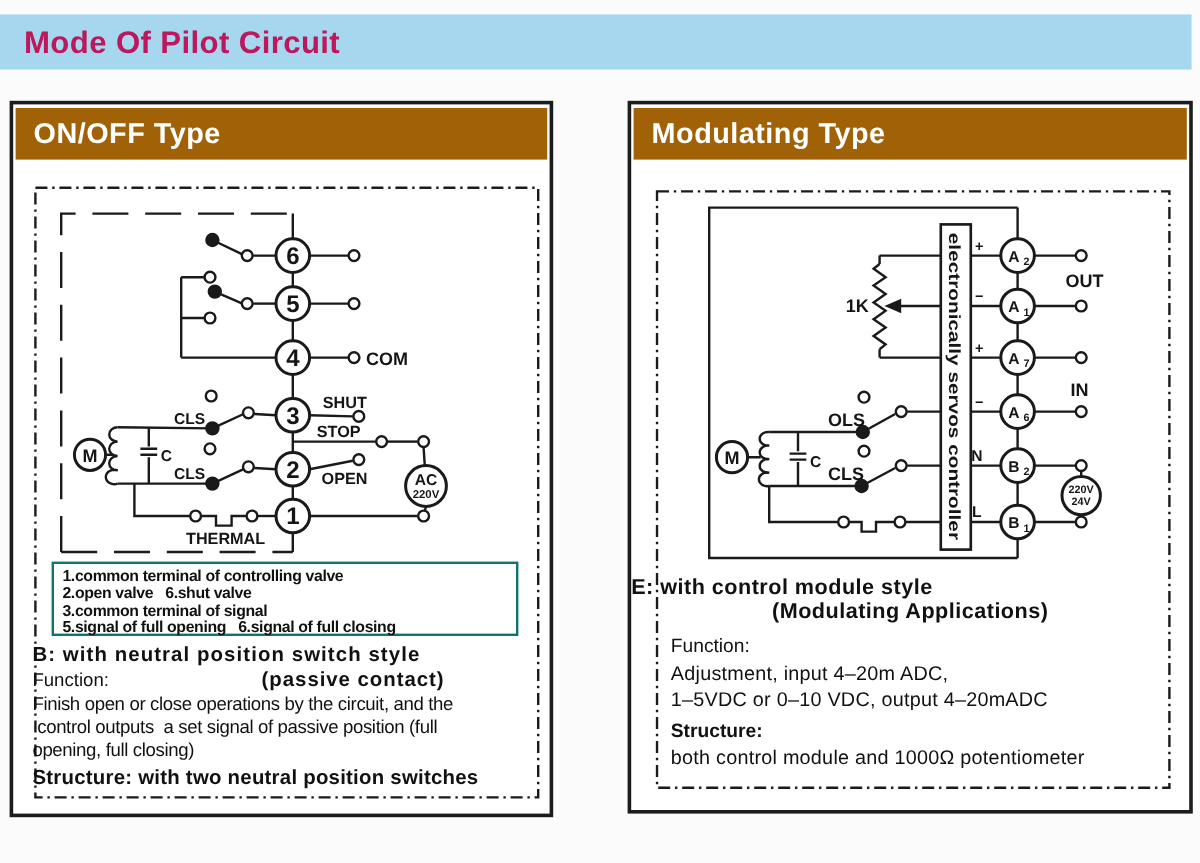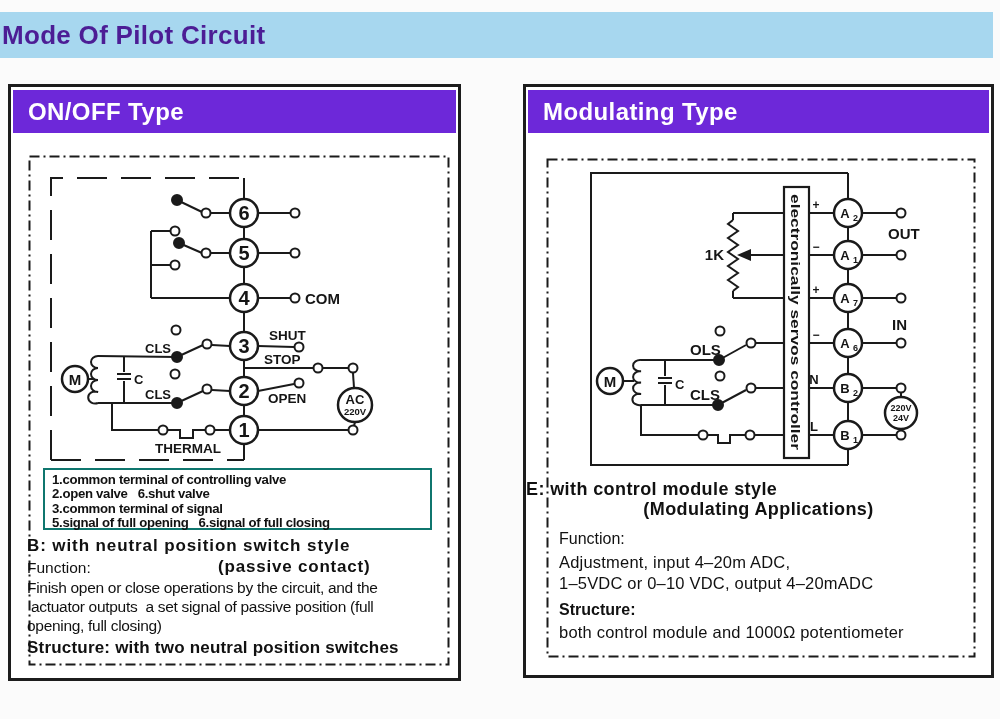--- a/index.html
+++ b/index.html
@@ -1,22 +1,22 @@
 <!DOCTYPE html>
 <html><head>
 <meta charset="utf-8">
 <style>
   html,body{margin:0;padding:0;background:#fbfbfb;}
   body{width:1000px;height:719px;position:relative;font-family:"Liberation Sans",sans-serif;color:#111;overflow:hidden;}
   .banner{position:absolute;left:0;top:12px;width:993px;height:46px;background:#a7d7ef;display:flex;align-items:center;}
-  .banner .title{font-size:26px;font-weight:bold;color:#4c1d95;margin-left:2px;letter-spacing:.3px;}
+  .banner .title{font-size:26px;font-weight:bold;color:#be185d;margin-left:20px;letter-spacing:.3px;}
   .panel{position:absolute;top:84px;background:#fff;border:3px solid #1c1c1c;box-sizing:border-box;}
   .panel.left{left:8px;width:453px;height:597px;}
   .panel.right{left:523px;width:471px;height:594px;}
-  .hdrbar{position:absolute;left:2px;top:3px;right:2px;height:43px;background:#6d28d9;display:flex;align-items:center;}
+  .hdrbar{position:absolute;left:2px;top:3px;right:2px;height:43px;background:#a16207;display:flex;align-items:center;}
   .hdrbar .htxt{color:#fff;font-size:24px;font-weight:bold;margin-left:15px;letter-spacing:.4px;}
   svg{position:absolute;font-family:"Liberation Sans",sans-serif;}
   svg text{fill:#151515;}
   .legendbox{position:absolute;left:32px;top:381px;width:389px;height:62px;border:2px solid #0f766e;box-sizing:border-box;padding:3px 0 0 7px;}
   .legendbox div{font-size:13.2px;font-weight:bold;line-height:14.3px;letter-spacing:-.3px;white-space:pre;}
   .b-title{position:absolute;left:16px;top:449px;font-size:17px;font-weight:bold;letter-spacing:.9px;white-space:pre;}
   .func-row{position:absolute;left:16px;top:470px;width:420px;height:20px;}
   .func-label{position:absolute;left:0;top:2px;font-size:15.5px;}
   .passive{position:absolute;left:191px;top:0;font-size:17px;font-weight:bold;letter-spacing:.8px;}
   .bodytxt{position:absolute;left:16px;top:491px;font-size:15.5px;line-height:19px;letter-spacing:-.3px;}
@@ -159,21 +159,21 @@
     <div>5.signal of full opening   6.signal of full closing</div>
   </div>
 
   <div class="b-title">B: with neutral position switch style</div>
   <div class="func-row">
     <span class="func-label">Function:</span>
     <span class="passive">(passive contact)</span>
   </div>
   <div class="bodytxt">
     <div>Finish open or close operations by the circuit, and the</div>
-    <div> actuator outputs  a set signal of passive position (full</div>
+    <div> control outputs  a set signal of passive position (full</div>
     <div>opening, full closing)</div>
   </div>
   <div class="structure-l">Structure: with two neutral position switches</div>
 </div>
 
 <div class="panel right">
   <div class="hdrbar">
     <span class="htxt">Modulating Type</span>
   </div>
 

